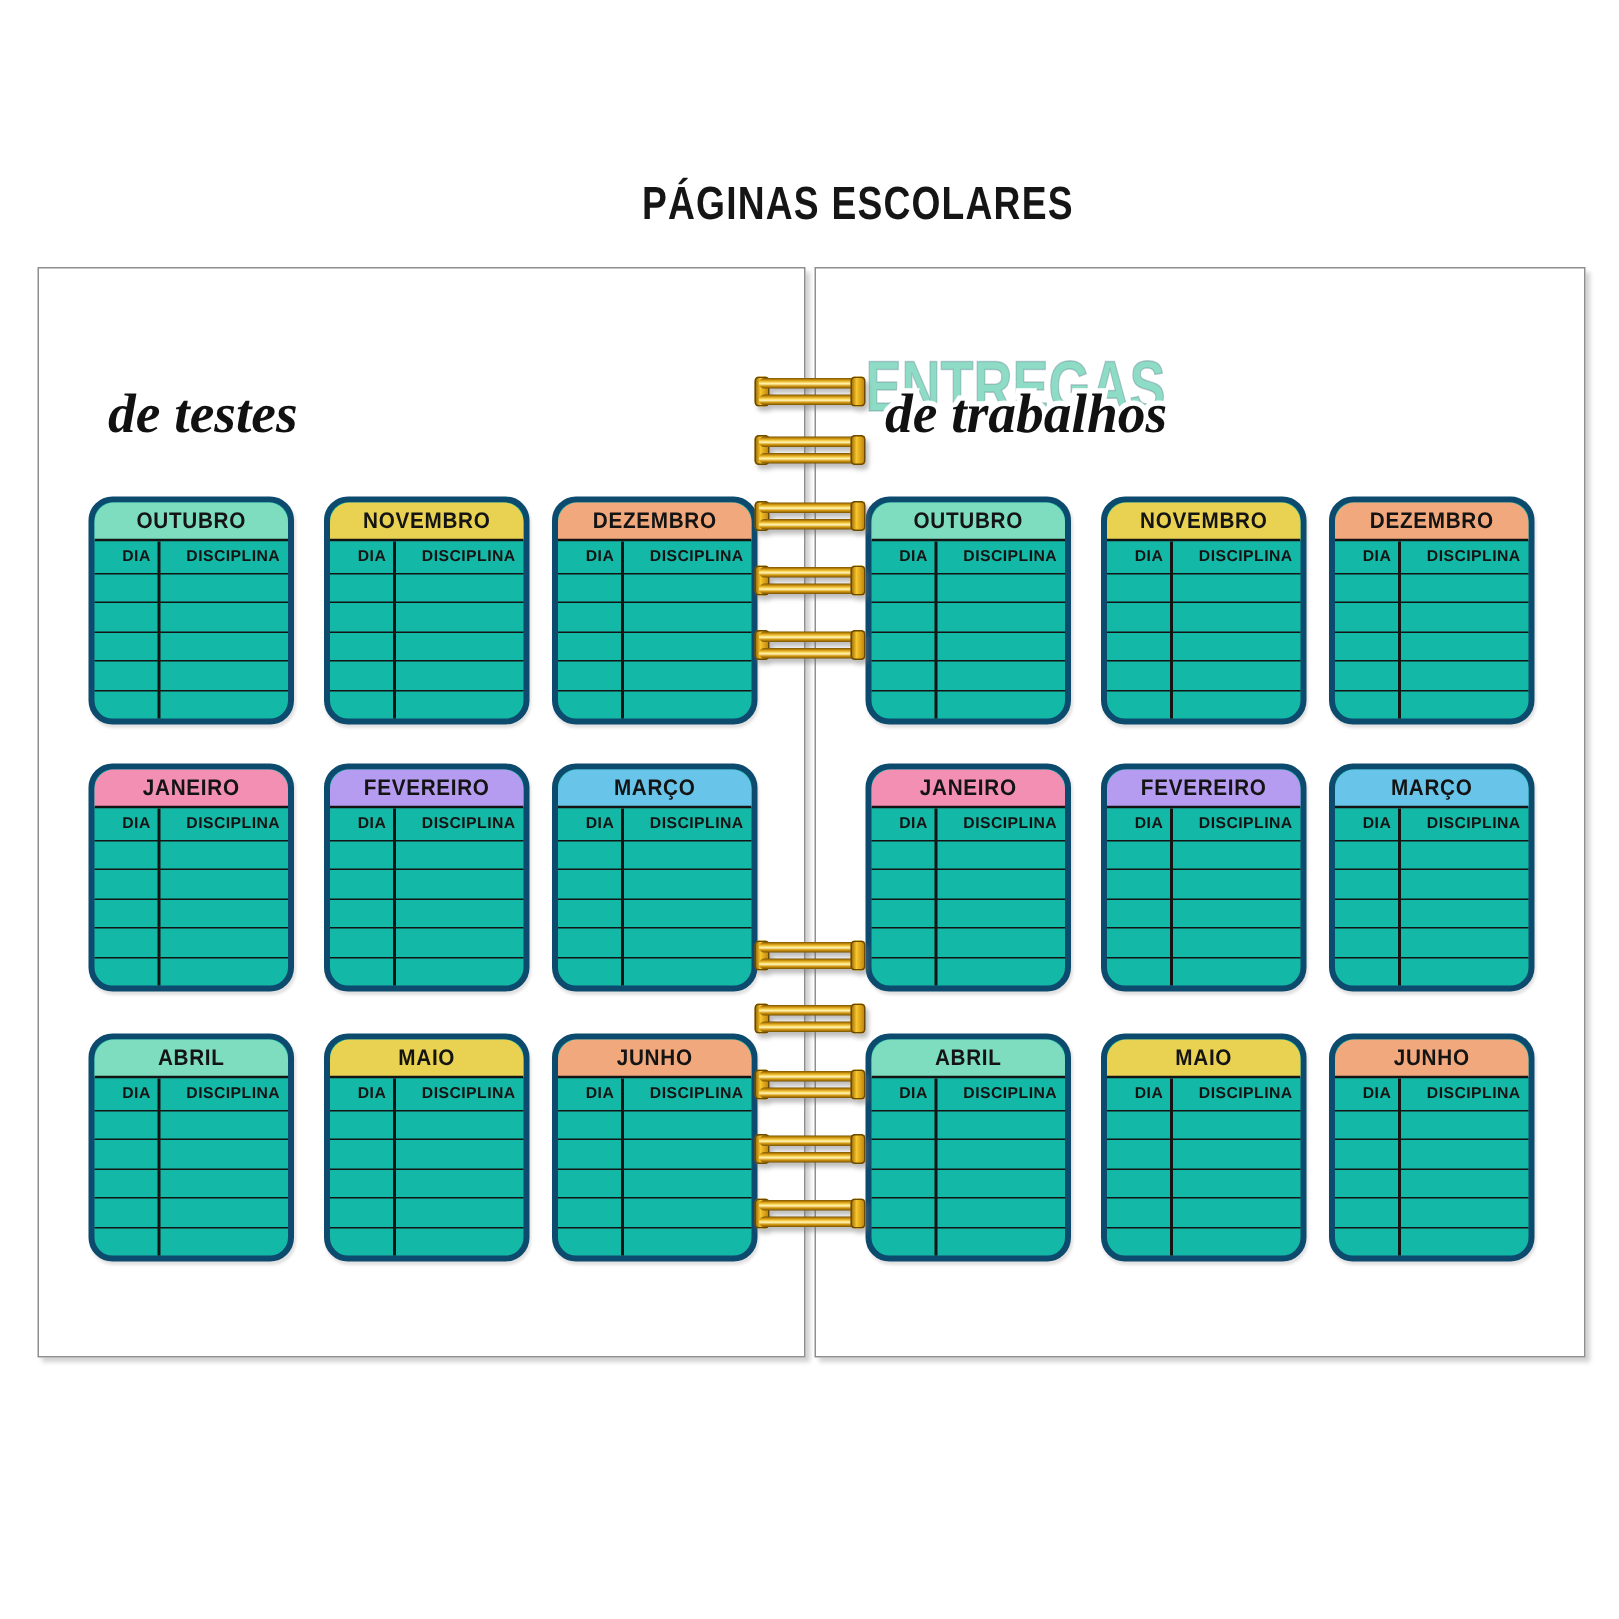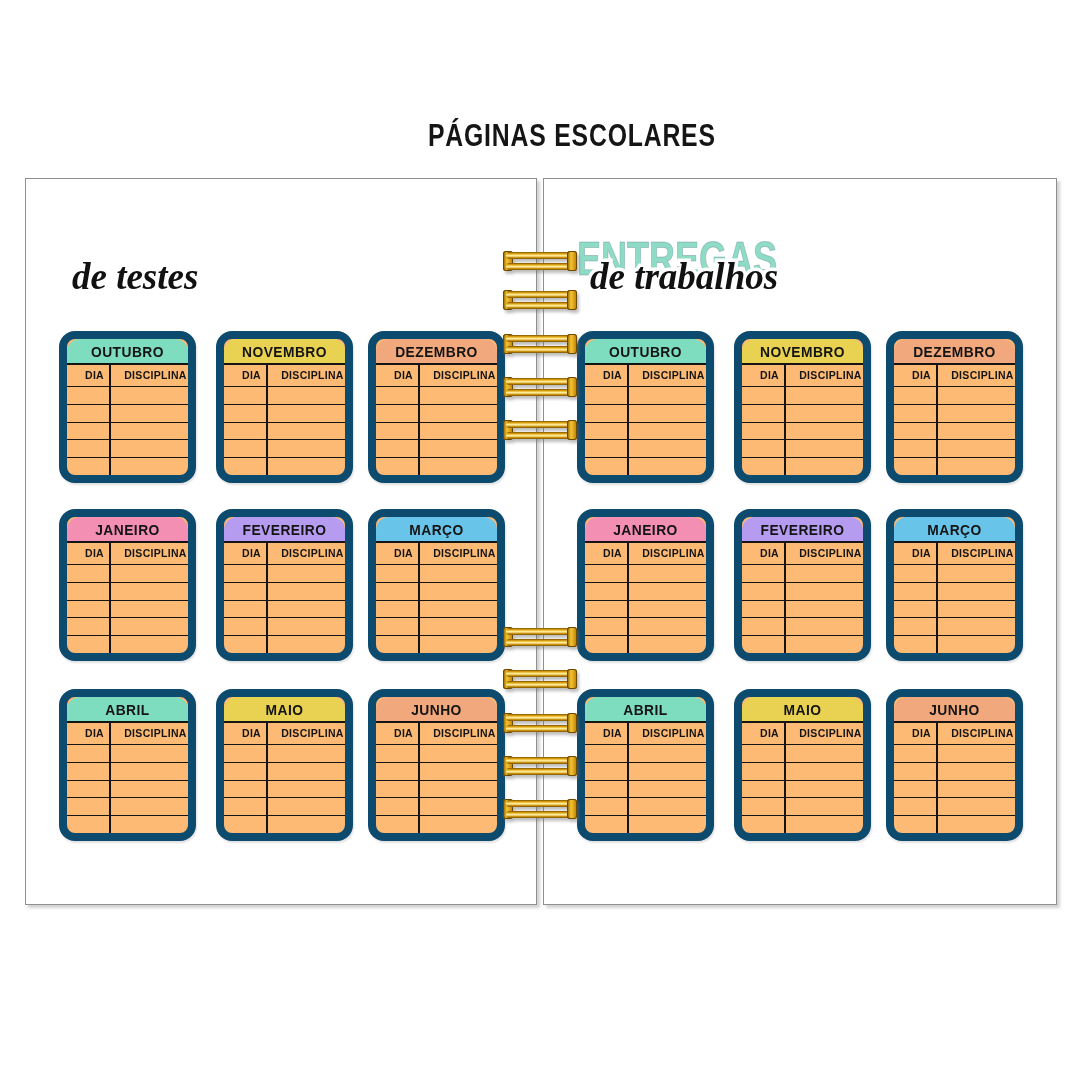--- a/index.html
+++ b/index.html
@@ -24,30 +24,30 @@
   .heading-main span { display:inline-block; transform:scaleX(0.75); transform-origin:left center;
                        -webkit-text-stroke:1px rgba(90,120,140,0.35); }
   .heading-sub { position:absolute; left:46px; top:78px; font-family:Liberation Serif, serif;
                  font-style:italic; font-weight:bold; font-size:37px; line-height:1.1;
                  white-space:nowrap; z-index:2; }
   .heading-sub .stroke { position:absolute; left:0; top:0; color:#ffffff;
                          -webkit-text-stroke:7px #ffffff; }
   .heading-sub .fill { position:relative; color:#111111; }
 
   
-  .month-card { position:absolute; width:137px; height:152px; background:#fdba74;
-                border:8px solid #0c4a6e; border-radius:16px;
+  .month-card { position:absolute; width:137px; height:152px; background:#14b8a6;
+                border:4px solid #0c4a6e; border-radius:16px;
                 box-shadow:1px 2px 2px rgba(0,0,0,0.12); }
   .month-header { height:26px; border-bottom:2px solid #141414; border-radius:13px 13px 0 0; }
   .month-name { display:block; text-align:center; line-height:25px; font-size:15px;
                 font-weight:bold; color:#141414; letter-spacing:0.5px;
                 transform:scaleX(0.92); transform-origin:center; }
   .label-row { display:flex; height:22px; border-bottom:1.5px solid #141414; }
-  .label-row .col-day { width:56px; font-size:10.5px; font-weight:bold;
-                        line-height:21px; letter-spacing:0.3px; color:#141414;padding-left:18px; }
+  .label-row .col-day { width:56px; text-align:center; font-size:10.5px; font-weight:bold;
+                        line-height:21px; letter-spacing:0.3px; color:#141414; }
   .label-row .col-subject { flex:1; text-align:center; font-size:10.5px; font-weight:bold;
                             line-height:21px; letter-spacing:0.3px; color:#141414; }
   .rows { position:absolute; top:48px; left:0; right:0; bottom:0;
           display:flex; flex-direction:column; }
   .data-row { flex:1; border-bottom:1.5px solid #141414; }
   .data-row:last-child { border-bottom:none; }
   .divider { position:absolute; left:42px; top:26px; bottom:0; width:1.5px; background:#141414; }
 
   
   .binding { position:absolute; left:503px; top:0; width:74px; height:1079px;

